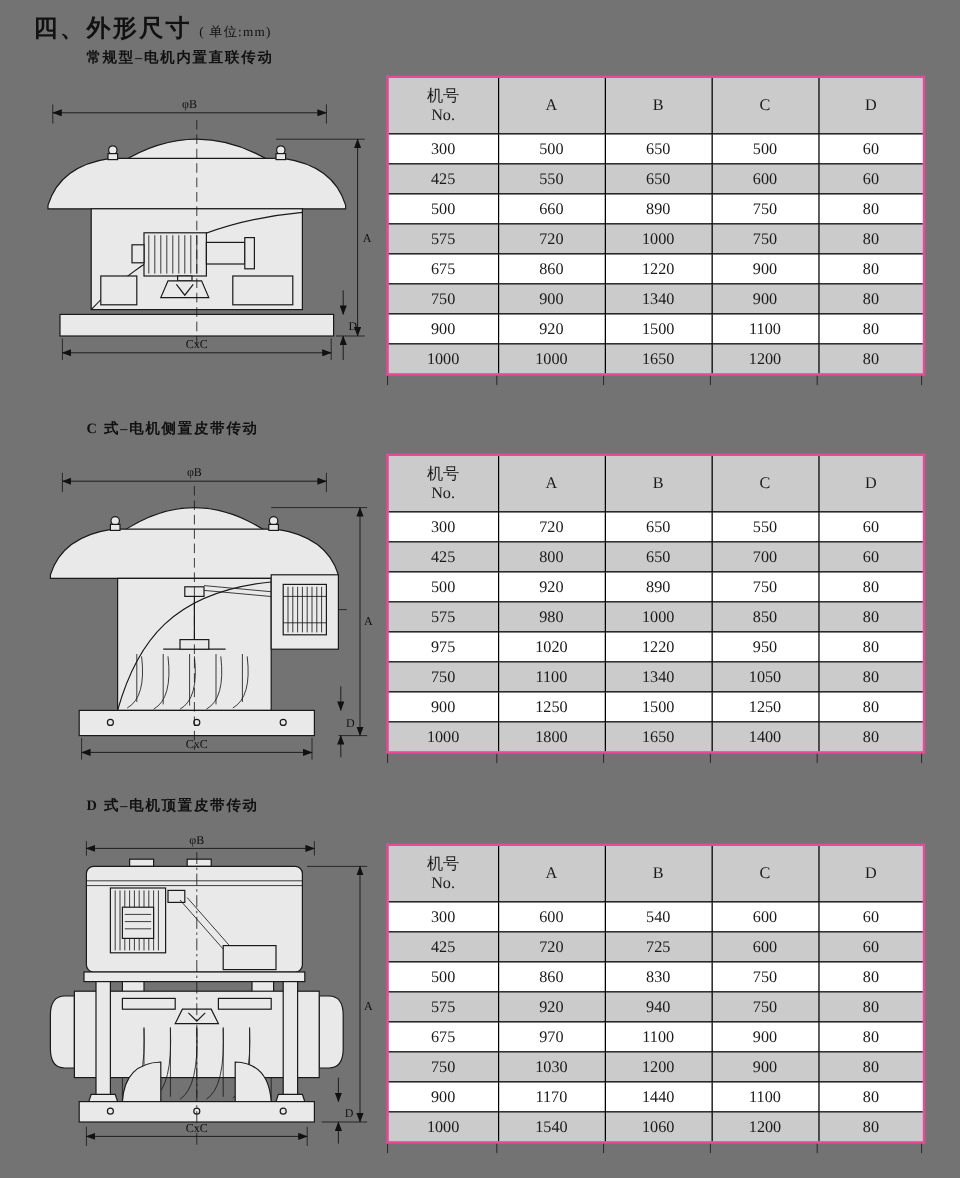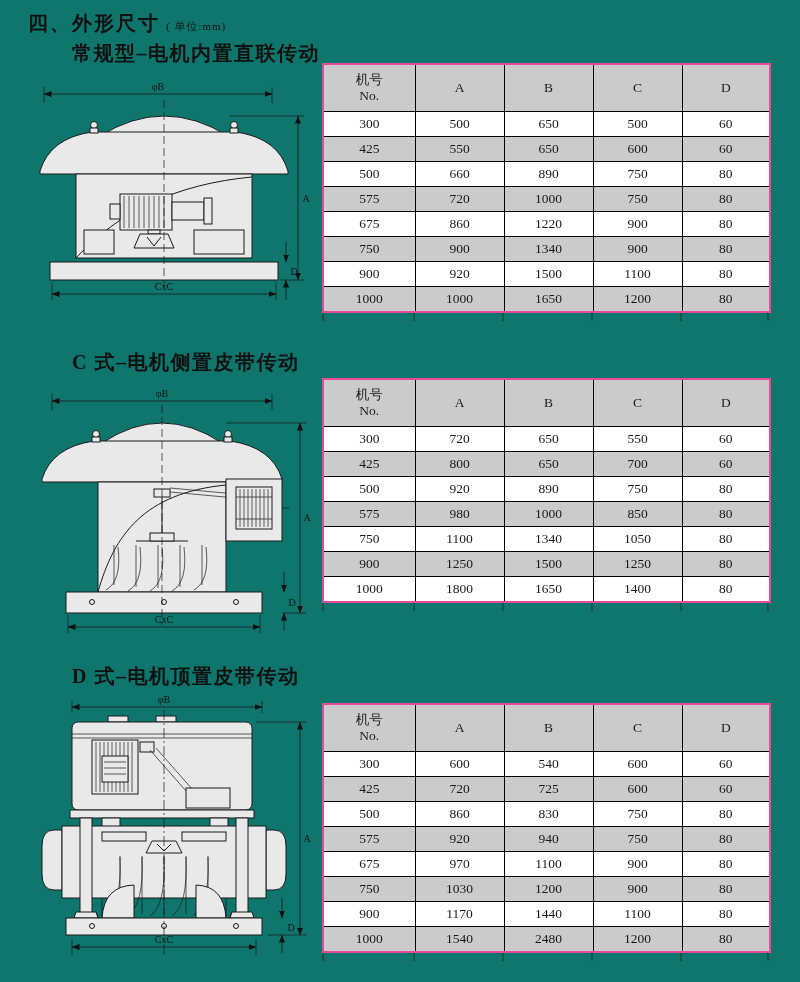--- a/index.html
+++ b/index.html
@@ -1,23 +1,23 @@
 <!DOCTYPE html>
 <html><head>
 <meta charset="utf-8">
 <style>
   html,body{margin:0;padding:0;background:#fff;}
-  #page{position:relative;width:800px;height:982px;background:#0f766e;overflow:hidden;
+  #page{position:relative;width:800px;height:982px;background:#737373;overflow:hidden;
         font-family:"Liberation Serif","DejaVu Serif",serif;color:#111;}
   .abs{position:absolute;}
   
   #title{left:28px;top:10px;display:flex;align-items:baseline;gap:6px;}
   .title-main{font-size:20px;font-weight:bold;letter-spacing:2px;}
   .title-unit{font-size:11px;letter-spacing:1px;}
-  .sec-heading{font-size:20px;font-weight:bold;letter-spacing:1.5px;}
+  .sec-heading{font-size:12px;font-weight:bold;letter-spacing:1.5px;}
   
   .tbl table{border-collapse:collapse;border:2px solid #ec4899;table-layout:fixed;width:447px;}
   .tbl th,.tbl td{border:1px solid #000;text-align:center;vertical-align:middle;
         padding:0;font-size:13.5px;font-weight:normal;color:#1a1a1a;}
   .tbl th{height:46px;background:#cbcbcb;}
   .tbl td{height:24px;background:#fff;}
   .tbl tbody tr:nth-child(even) td{background:#cbcbcb;}
   .tbl th div{line-height:1.2;}
   .stub{display:block;}
   
@@ -381,20 +381,27 @@
             <td>80</td>
           </tr>
           <tr>
             <td>575</td>
             <td>980</td>
             <td>1000</td>
             <td>850</td>
             <td>80</td>
           </tr>
           <tr>
+            <td>975</td>
+            <td>1020</td>
+            <td>1220</td>
+            <td>950</td>
+            <td>80</td>
+          </tr>
+          <tr>
             <td>750</td>
             <td>1100</td>
             <td>1340</td>
             <td>1050</td>
             <td>80</td>
           </tr>
           <tr>
             <td>900</td>
             <td>1250</td>
             <td>1500</td>
@@ -482,21 +489,21 @@
           <tr>
             <td>900</td>
             <td>1170</td>
             <td>1440</td>
             <td>1100</td>
             <td>80</td>
           </tr>
           <tr>
             <td>1000</td>
             <td>1540</td>
-            <td>2480</td>
+            <td>1060</td>
             <td>1200</td>
             <td>80</td>
           </tr>
         </tbody>
     </table>
     <svg class="stub" width="447" height="8">
         <path class="thin" d="M1 0V8 M92 0V8 M181 0V8 M270 0V8 M359 0V8 M446 0V8"></path>
       </svg>
   </div>
 

